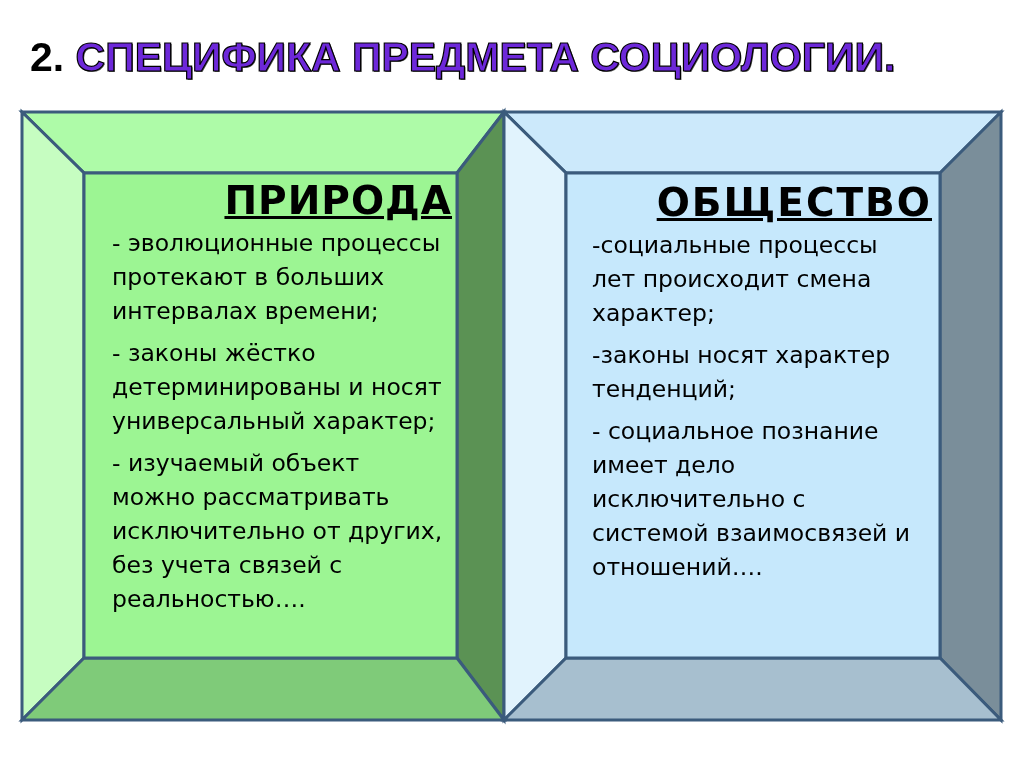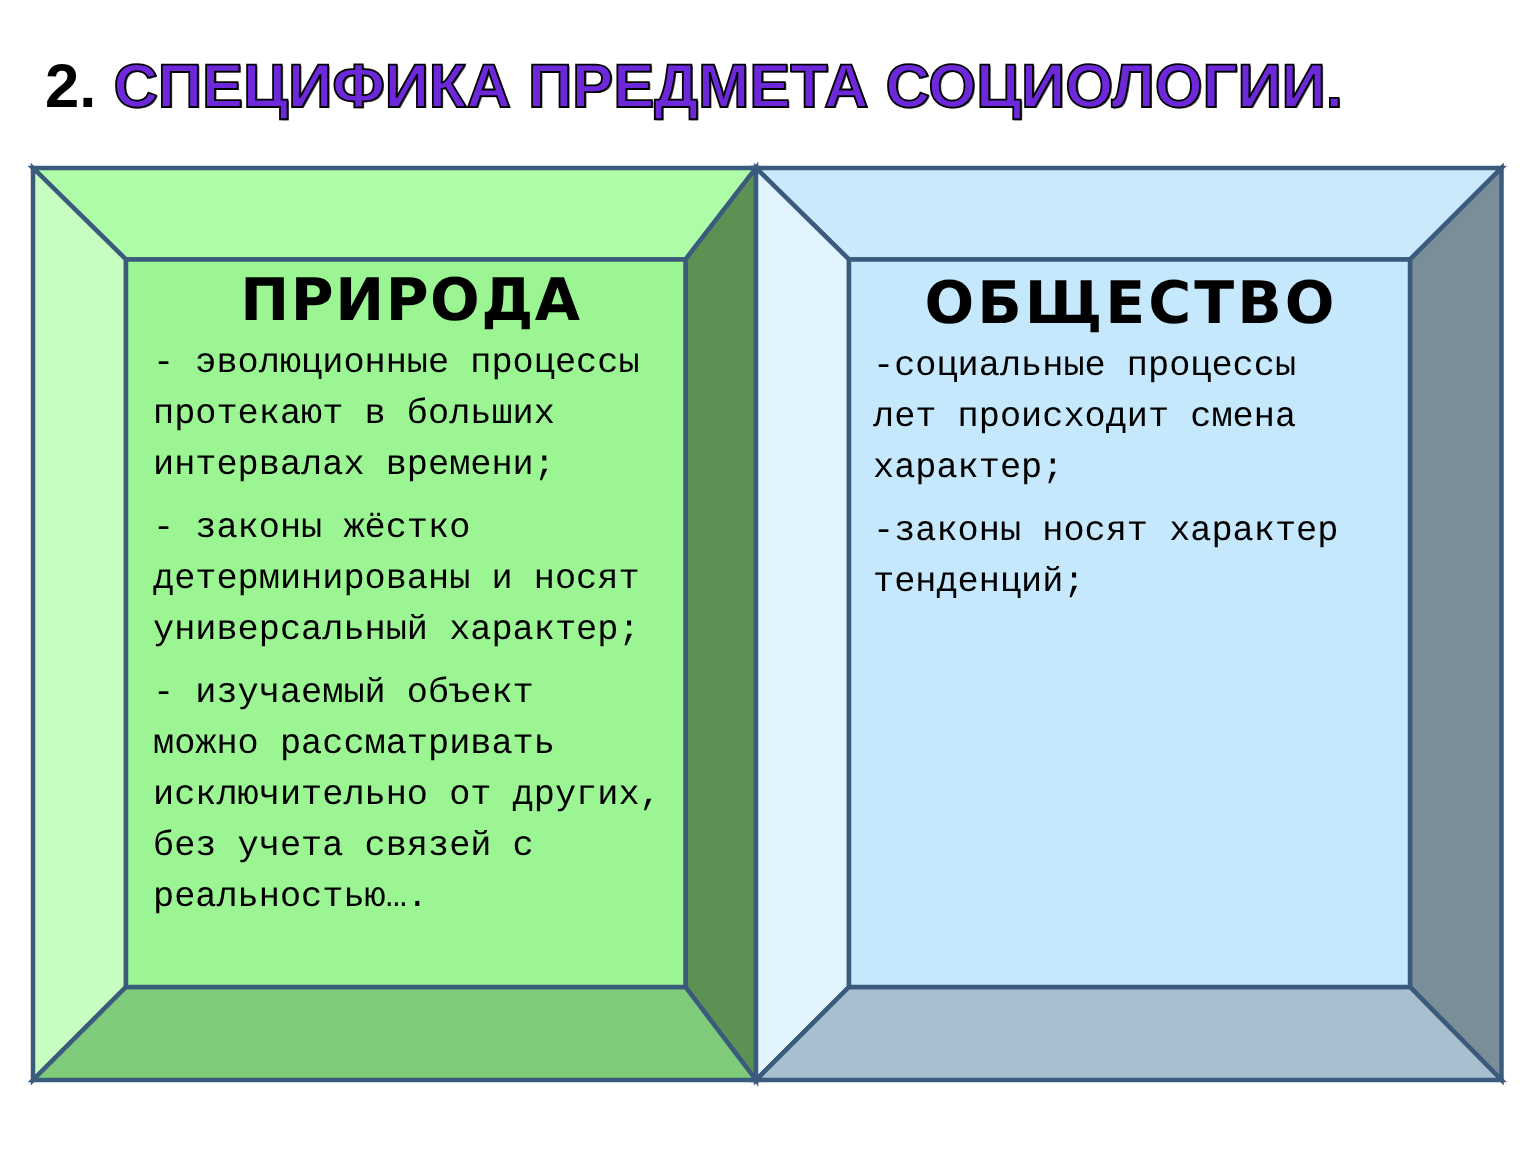--- a/index.html
+++ b/index.html
@@ -22,25 +22,25 @@
       text-shadow: 1px 1px 0 #555;
       margin-top: 20px;
     }
     svg.frames { position: absolute; left: 0; top: 0; }
     .panel {
       position: absolute; color: #000;
       font-family: "DejaVu Sans", sans-serif;
     }
     .panel-heading {
       font-family: "DejaVu Sans", sans-serif; font-weight: bold;
-      text-align: center; font-size: 39px; letter-spacing: 1px;
-      line-height: 46px; margin: 0 0 2px 0;
+      text-align: right; font-size: 39px; letter-spacing: 1px;
+      line-height: 46px; margin: 0 0 2px 0; text-decoration: underline;
     }
     .panel-body { font-size: 23.5px; line-height: 34px; }
-    .item { margin: 0 0 8px 6px; font-family: Liberation Mono, monospace; }
+    .item { margin: 0 0 8px 16px; }
     .item .line { display: block; white-space: nowrap; }
     #left-panel { left: 96px; top: 178px; width: 356px; }
     #right-panel { left: 576px; top: 180px; width: 356px; }
     #right-panel .panel-heading { letter-spacing: 2px; }
   </style>
 </head>
 <body>
 
 <div class="title">
   <span class="num">2.</span>
@@ -92,14 +92,21 @@
   <div class="panel-body">
     <div class="item">
       <span class="line">-социальные процессы</span>
       <span class="line">лет происходит смена</span>
       <span class="line">характер;</span>
     </div>
     <div class="item">
       <span class="line">-законы носят характер</span>
       <span class="line">тенденций;</span>
     </div>
+    <div class="item">
+      <span class="line">- социальное познание</span>
+      <span class="line">имеет дело</span>
+      <span class="line">исключительно с</span>
+      <span class="line">системой взаимосвязей и</span>
+      <span class="line">отношений….</span>
+    </div>
   </div>
 </div>
 
 </body></html>

